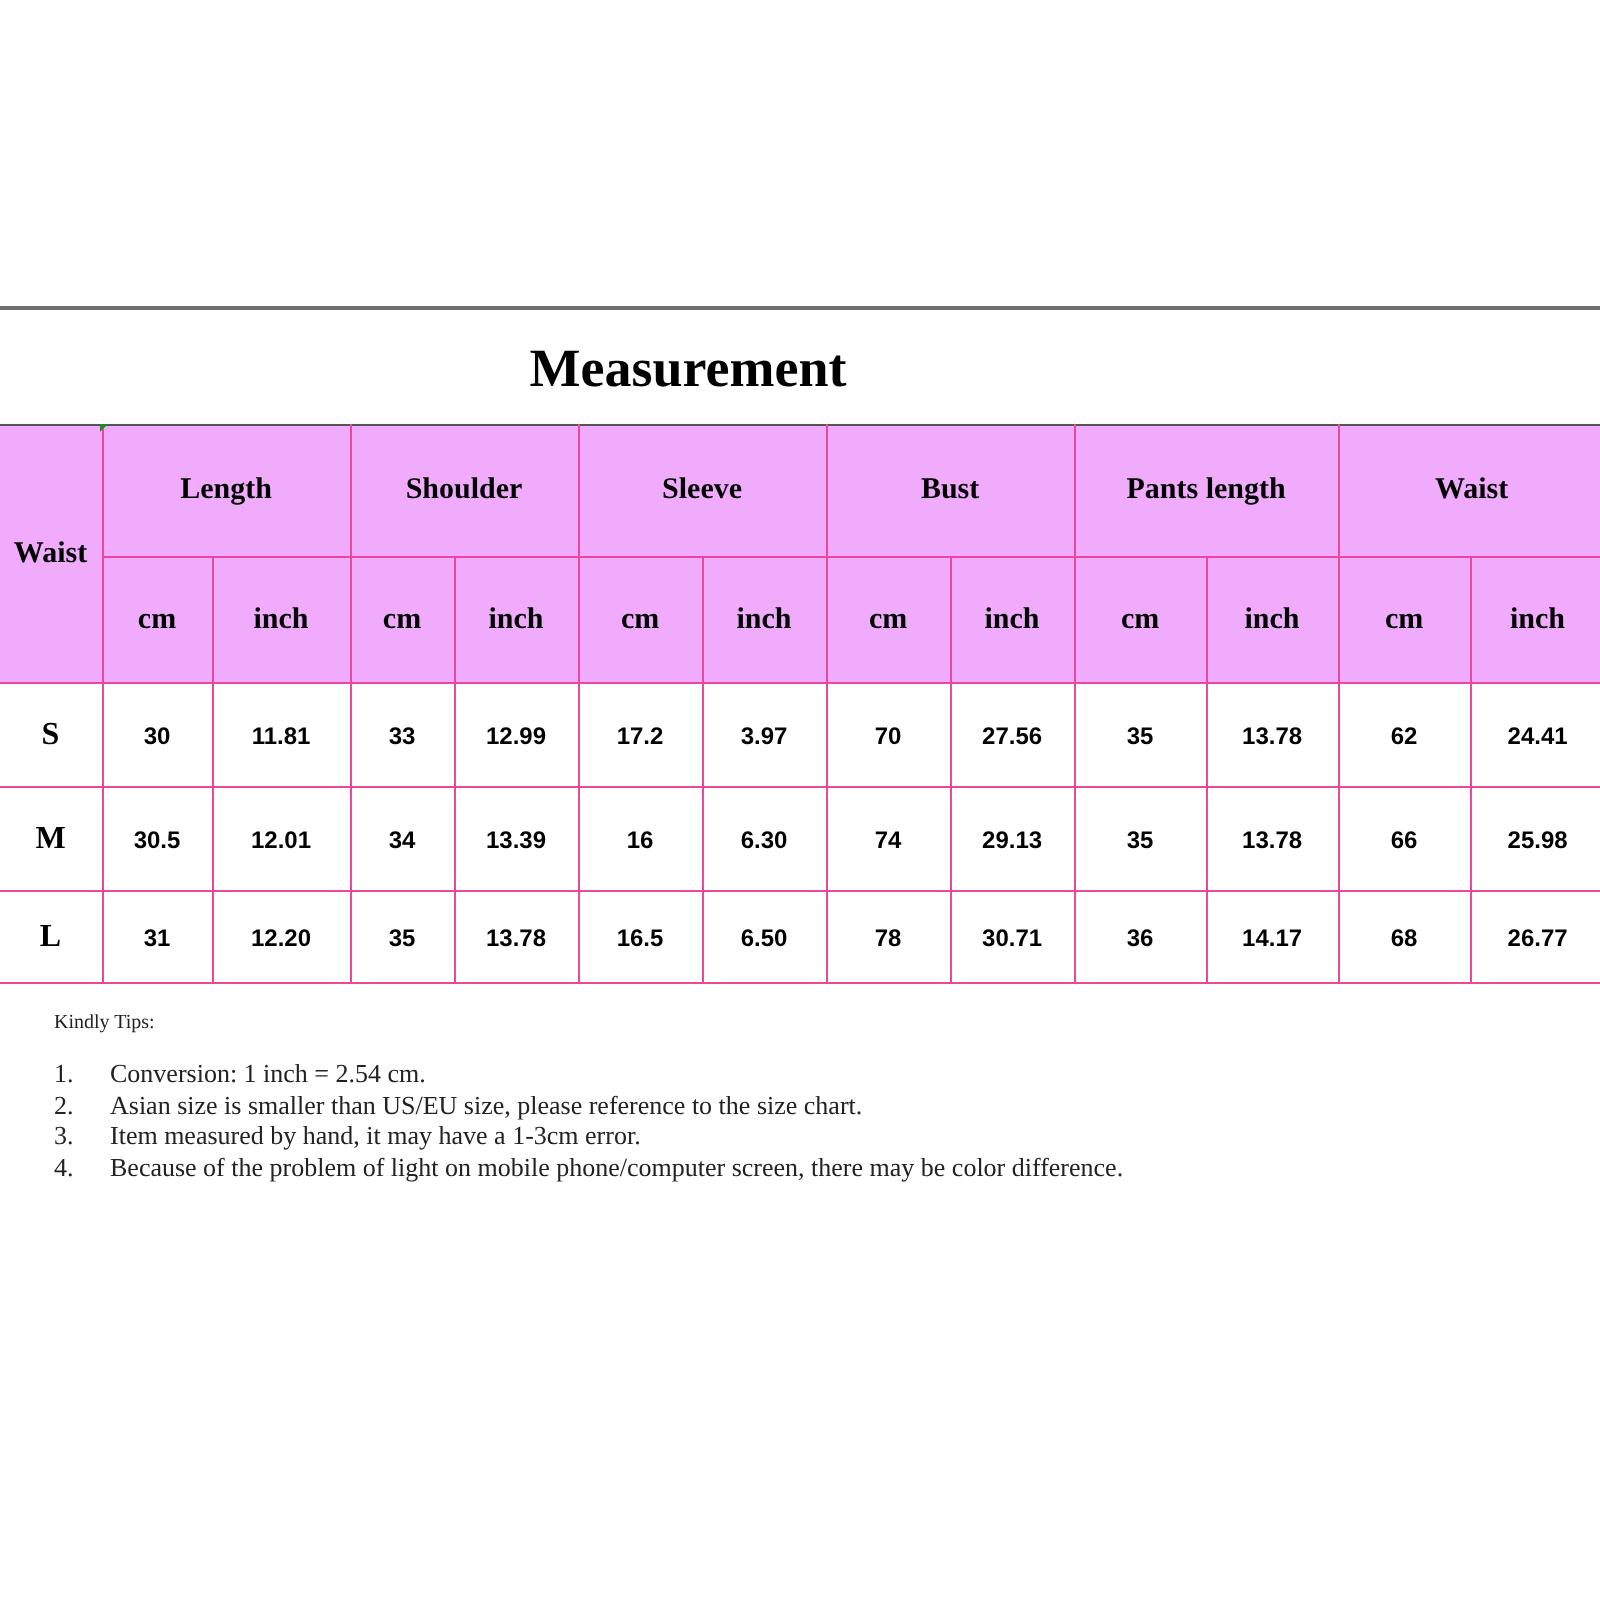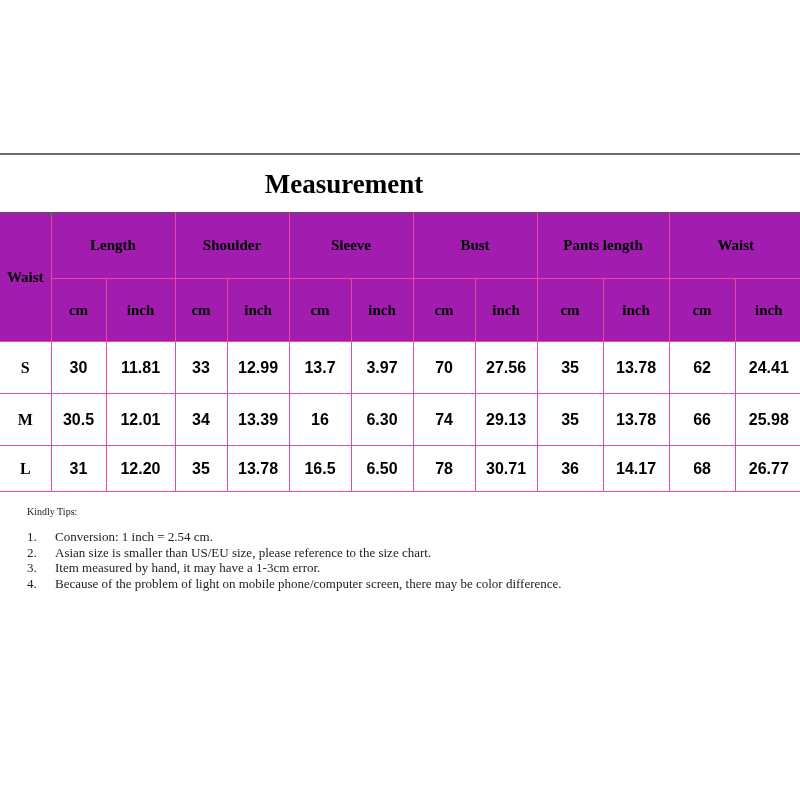--- a/index.html
+++ b/index.html
@@ -44,30 +44,30 @@
     }
     table.size-table td, table.size-table th {
       border: 1px solid #ec4899;
       text-align: center;
       vertical-align: middle;
       padding: 0;
       color: #000;
     }
     table.size-table tr:first-child th { border-top: 1px solid #555; }
     table.size-table th {
-      background: #a21caf;
+      background: #f0abfc;
       font-family: "Liberation Serif", serif;
       font-weight: bold;
       font-size: 15px;
     }
     table.size-table td {
       background: #ffffff;
       font-family: "Liberation Sans", sans-serif;
       font-weight: bold;
-      font-size: 16px;
+      font-size: 12px;
     }
     table.size-table td.size-cell {
       font-family: "Liberation Serif", serif;
       font-size: 16px;
     }
     table.size-table th.size-head { border-left: none; }
     table.size-table td.size-cell { border-left: none; }
     table.size-table .last-col { border-right: none; }
     .row-group { height: 66px; }
     .row-unit { height: 63px; }
@@ -160,21 +160,21 @@
     <th>inch</th>
     <th>cm</th>
     <th class="last-col">inch</th>
   </tr>
   <tr class="row-s">
     <td class="size-cell">S</td>
     <td>30</td>
     <td>11.81</td>
     <td>33</td>
     <td>12.99</td>
-    <td>13.7</td>
+    <td>17.2</td>
     <td>3.97</td>
     <td>70</td>
     <td>27.56</td>
     <td>35</td>
     <td>13.78</td>
     <td>62</td>
     <td class="last-col">24.41</td>
   </tr>
   <tr class="row-m">
     <td class="size-cell">M</td>

